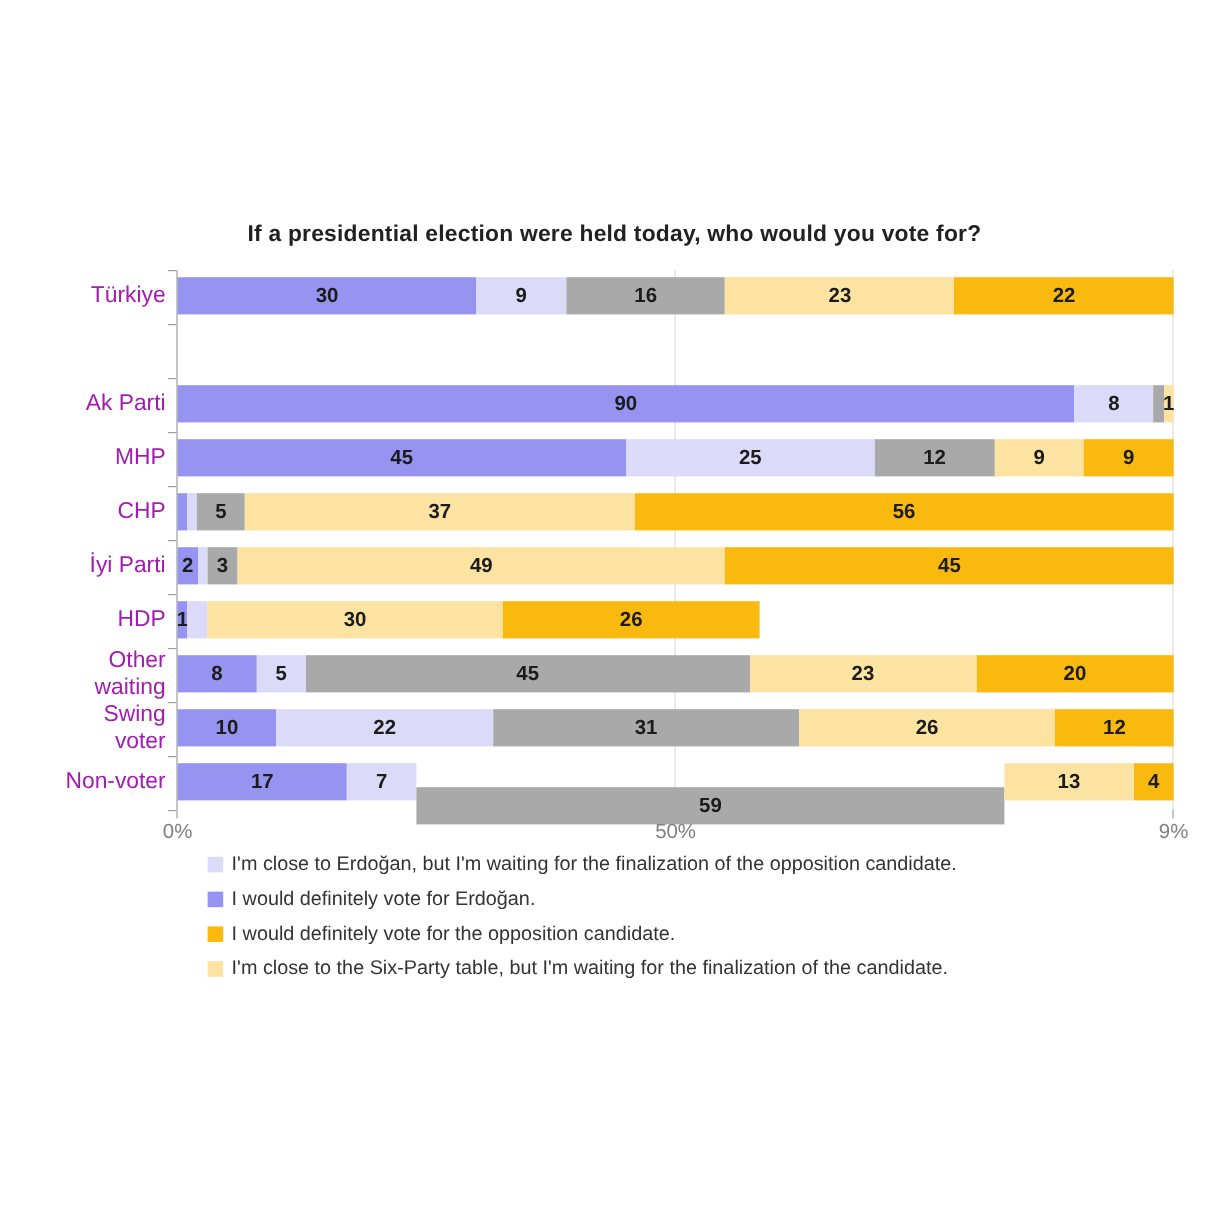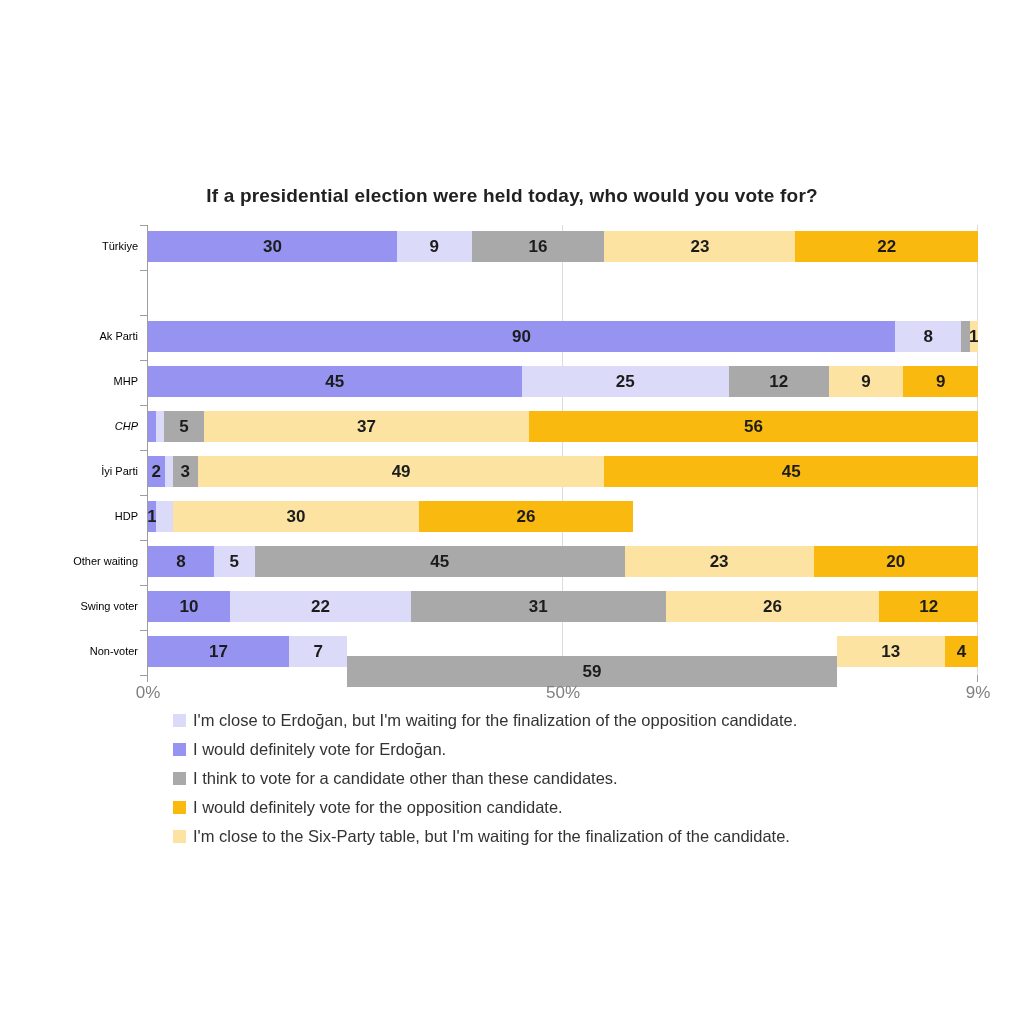--- a/index.html
+++ b/index.html
@@ -19,41 +19,41 @@
   .bar{position:absolute;left:0;width:100%;height:31px;display:flex;}
   .seg{position:relative;height:100%;}
   .seg span{
     position:absolute;left:50%;transform:translateX(-50%);
     line-height:31px;font-weight:700;font-size:17px;color:#1c1c1c;white-space:nowrap;
   }
   .catlabels{position:absolute;left:0;top:225px;width:138px;height:450px;}
   .cat{
     position:absolute;left:48px;width:90px;height:45px;
     display:flex;align-items:center;justify-content:flex-end;
-    text-align:right;font-size:11px;color:#000000;line-height:1.15;
+    text-align:right;font-size:19px;color:#a21caf;line-height:1.15;
   }
   .xtick{
     position:absolute;top:458px;transform:translateX(-50%);
     font-size:17px;color:#7f7f7f;white-space:nowrap;
   }
   .legend{position:absolute;left:173px;top:706px;}
   .litem{display:flex;align-items:center;height:29px;font-size:16.5px;color:#333333;}
   .swatch{width:13px;height:13px;margin-right:7px;flex:0 0 13px;}
 </style>
 </head>
 <body>
 
 <div class="title">If a presidential election were held today, who would you vote for?</div>
 
 <div class="catlabels">
     <div class="cat" style="top: -1px;">Türkiye</div>
     <div class="cat" style="top: 44px;"></div>
     <div class="cat" style="top: 89px;">Ak Parti</div>
     <div class="cat" style="top: 134px;">MHP</div>
-    <div class="cat" style="top: 179px; font-style: italic;">CHP</div>
+    <div class="cat" style="top: 179px;">CHP</div>
     <div class="cat" style="top: 224px;">İyi Parti</div>
     <div class="cat" style="top: 269px;">HDP</div>
     <div class="cat" style="top: 314px;">Other waiting</div>
     <div class="cat" style="top: 359px;">Swing voter</div>
     <div class="cat" style="top: 404px;">Non-voter</div>
   </div>
 
 <div class="plot">
   <div class="yaxis"></div>
 <div class="gridline" style="left: calc(50% - 1px);"></div>
@@ -226,24 +226,20 @@
 <div class="legend">
     <div class="litem">
       <div class="swatch" style="background: rgb(219, 218, 248);"></div>
       <span>I'm close to Erdoğan, but I'm waiting for the finalization of the opposition candidate.</span>
     </div>
     <div class="litem">
       <div class="swatch" style="background: rgb(150, 148, 240);"></div>
       <span>I would definitely vote for Erdoğan.</span>
     </div>
     <div class="litem">
-      <div class="swatch" style="background: rgb(169, 169, 169);"></div>
-      <span>I think to vote for a candidate other than these candidates.</span>
-    </div>
-    <div class="litem">
       <div class="swatch" style="background: rgb(250, 185, 15);"></div>
       <span>I would definitely vote for the opposition candidate.</span>
     </div>
     <div class="litem">
       <div class="swatch" style="background: rgb(252, 227, 161);"></div>
       <span>I'm close to the Six-Party table, but I'm waiting for the finalization of the candidate.</span>
     </div>
   </div>
 
 </body></html>

